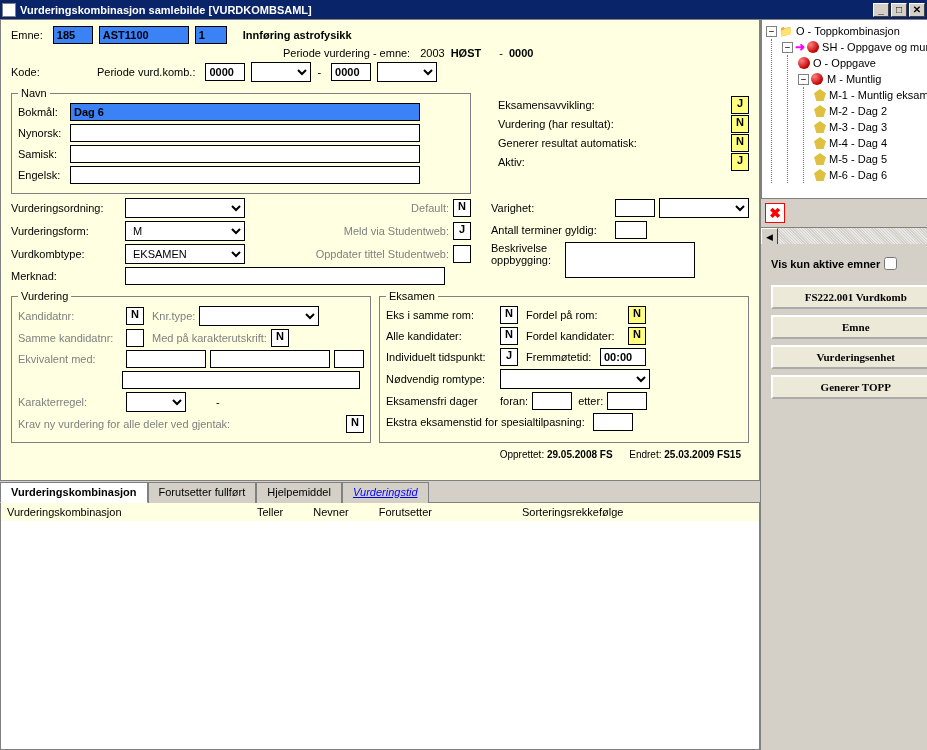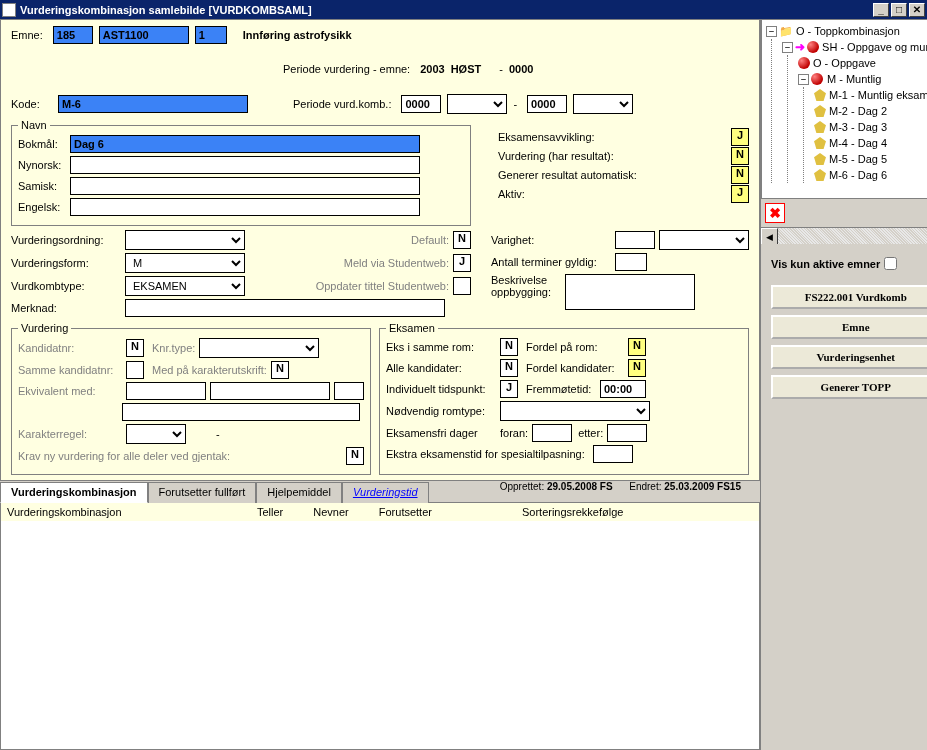--- a/index.html
+++ b/index.html
@@ -171,29 +171,28 @@
       <div class="row" style="gap:6px;">
         <span class="lbl">Emne:</span>
         <input class="inp inp-y w40" value="185" style="">
         <input class="inp inp-y w90" value="AST1100" style="">
         <input class="inp inp-y w30" value="1" style="">
         <span style="margin-left:10px;font-weight:bold;">Innføring astrofysikk</span>
       </div>
       <div class="row" style="justify-content:flex-start;">
         <span style="width:272px;"></span>
         <span class="lbl">Periode vurdering - emne:</span>
-        <span style="margin:16px 6px;font-weight:bold;">2003</span>
+        <span style="margin:0 6px;font-weight:normal;">2003</span>
         <span style="margin-right:12px;font-weight:bold;">HØST</span>
         <span style="margin:0 6px;">-</span>
         <span style="font-weight:bold;">0000</span>
       </div>
 
       <div class="row" style="gap:6px;">
         <span class="lbl" style="width:37px;">Kode:</span>
-        <input class="inp inp-y" style="width: 190px;" value="M-6">
         <span style="width:33px;"></span>
         <span class="lbl">Periode vurd.komb.:</span>
         <input class="inp w40" style="font-weight: bold;" value="0000">
         <select class="inp small-combo"></select>
         <span class="lbl">-</span>
         <input class="inp w40" style="font-weight: bold;" value="0000">
         <select class="inp small-combo"></select>
       </div>
 
       <div class="topgrid">

